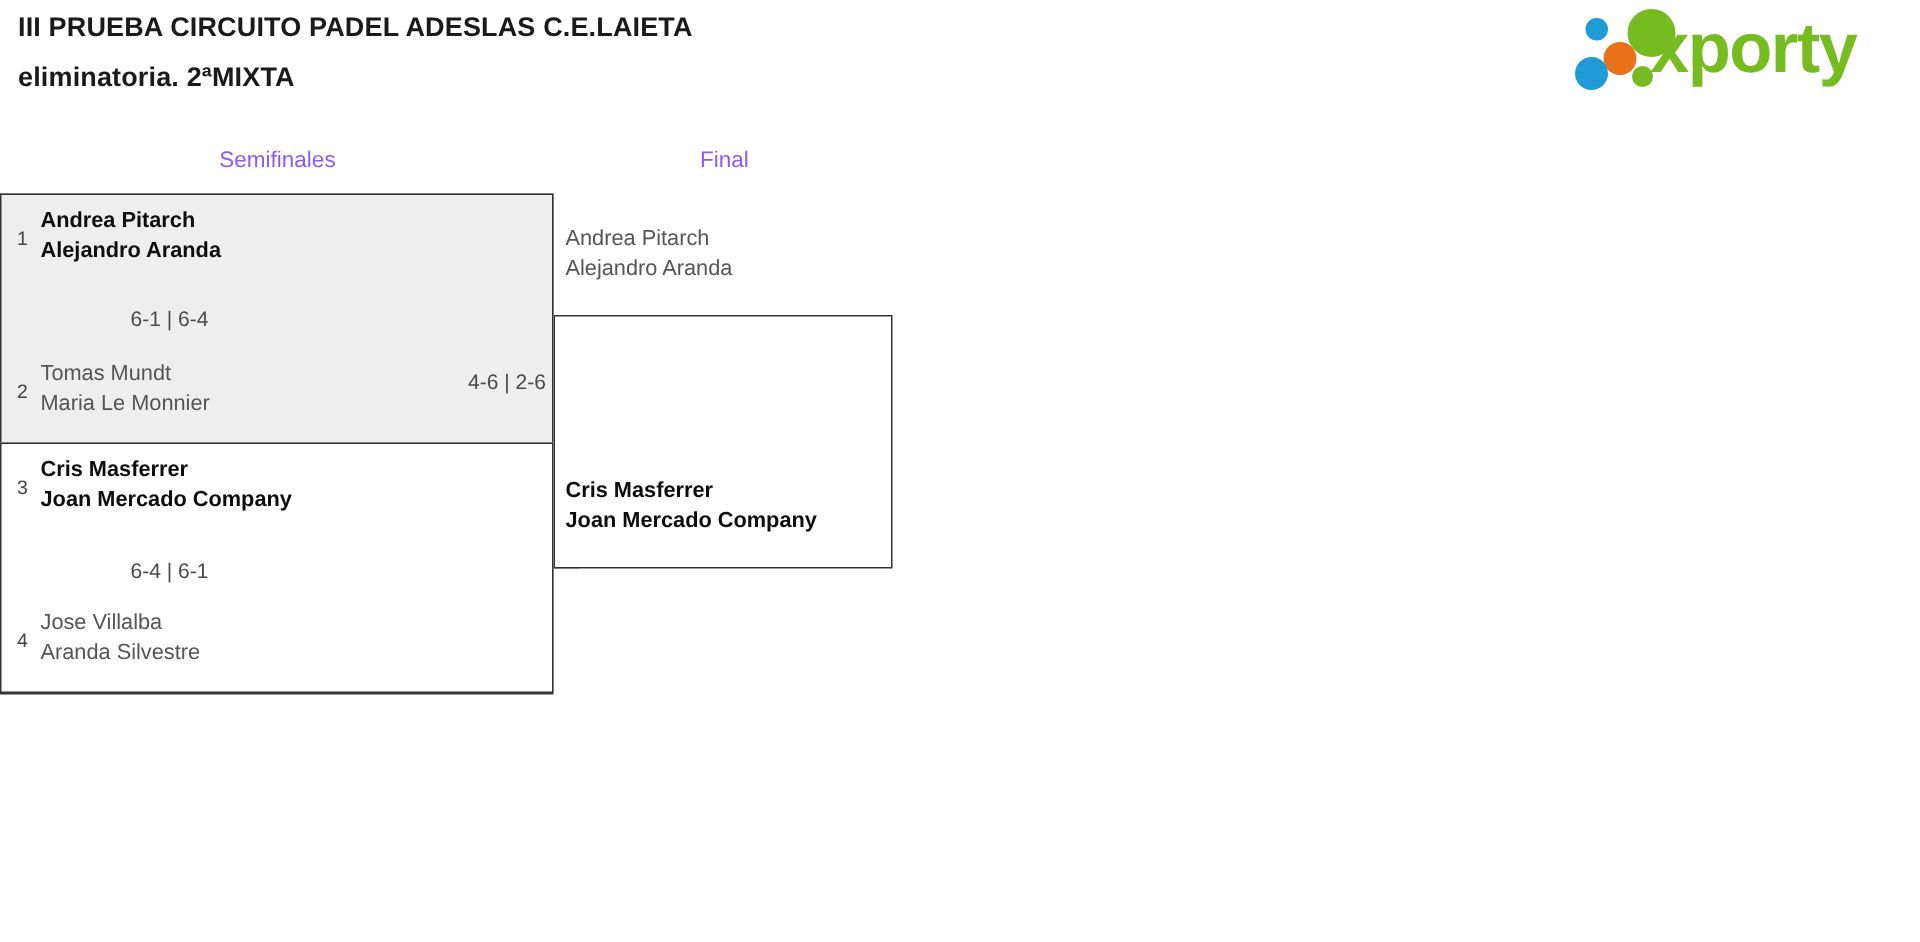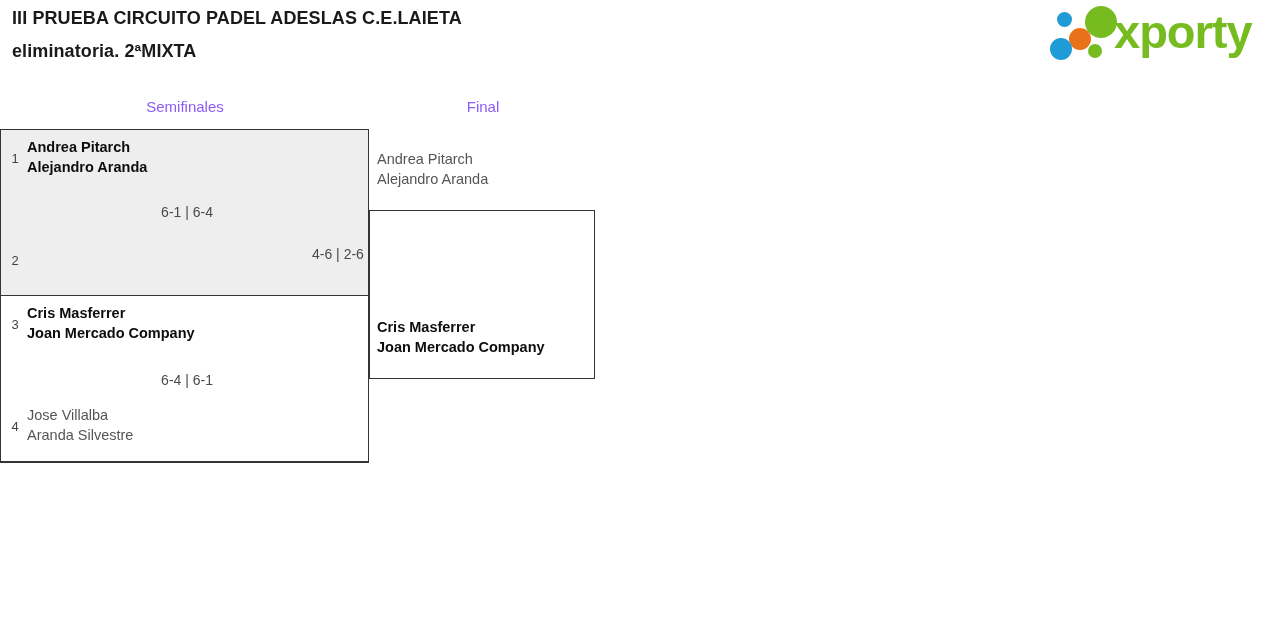--- a/index.html
+++ b/index.html
@@ -39,21 +39,21 @@
   }
   .logo-dots { position: absolute; left: 0; top: 0; width: 76px; height: 58px; }
   .dot { position: absolute; border-radius: 50%; }
   .dot-blue-sm  { left: 9px;  top: 8px;  width: 15px; height: 15px; background: #1f9cd7; }
   .dot-green-lg { left: 37px; top: 2px;  width: 32px; height: 32px; background: #76bc21; }
   .dot-orange   { left: 21px; top: 24px; width: 22px; height: 22px; background: #e8711a; }
   .dot-blue-lg  { left: 2px;  top: 34px; width: 22px; height: 22px; background: #1f9cd7; }
   .dot-green-sm { left: 40px; top: 40px; width: 14px; height: 14px; background: #76bc21; }
   .logo-word {
     position: absolute;
-    left: 66px;
+    left: 52px;
     top: -1px;
     font-size: 47px;
     font-weight: 700;
     color: #76bc21;
     letter-spacing: -1px;
     line-height: 58px;
   }
 
   
   .round-label {
@@ -120,21 +120,21 @@
   }
   .names .player { display: block; white-space: nowrap; }
   .winner .names { color: #0d0d0d; font-weight: 700; }
   .loser  .names { color: #555555; font-weight: 400; }
 
   .score {
     position: absolute;
     font-size: 14px;
     color: #4a4a4a;
     line-height: 18px;
-    text-align: right;
+    text-align: center;
   }
   .score-m1 { left: 13px; top: 203px; width: 200px; }
   .score-m2 { left: 13px; top: 371px; width: 200px; }
 
   
   .connector {
     position: absolute;
     height: 0;
     border-top: 1px solid #333333;
   }
@@ -202,20 +202,24 @@
   <div class="match match-1">
     <div class="team team-top winner">
       <span class="seed">1</span>
       <span class="names">
         <span class="player">Andrea Pitarch</span>
         <span class="player">Alejandro Aranda</span>
       </span>
     </div>
     <div class="team team-bottom loser">
       <span class="seed">2</span>
+      <span class="names">
+        <span class="player">Tomas Mundt</span>
+        <span class="player">Maria Le Monnier</span>
+      </span>
     </div>
   </div>
 
   <div class="match match-2">
     <div class="team team-top winner">
       <span class="seed">3</span>
       <span class="names">
         <span class="player">Cris Masferrer</span>
         <span class="player">Joan Mercado Company</span>
       </span>

